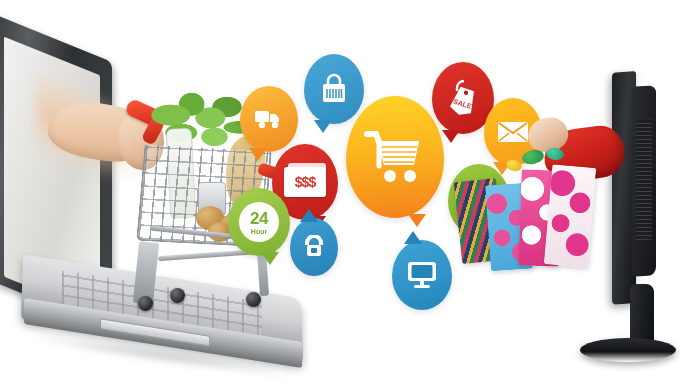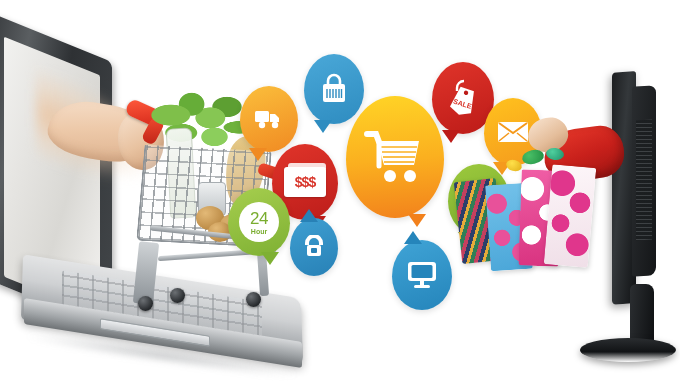--- a/index.html
+++ b/index.html
@@ -256,21 +256,21 @@
   #b-screen  { left:392px; top:240px; width:60px; height:70px;
                background:linear-gradient(160deg,#40a4d6,#2585bb); --tc:#2585bb; }
 
   .badge-24 {
     width:40px; height:40px; border-radius:50%;
     background:#ffffff;
     display:flex; flex-direction:column;
     align-items:center; justify-content:center;
     line-height:1;
   }
-  .badge-24 .n { font-size:17px; font-weight:normal; color:#7aad30; letter-spacing:-.5px; }
+  .badge-24 .n { font-size:17px; font-weight:bold; color:#7aad30; letter-spacing:-.5px; }
   .badge-24 .h { font-size:7px; font-weight:bold; color:#7aad30; margin-top:1px; }
 
   .price-card {
     width:42px; height:30px; background:#fff;
     border-radius:3px; display:flex;
     align-items:center; justify-content:center;
     position:relative;
     box-shadow:0 1px 2px rgba(0,0,0,.2);
   }
   .price-card::before {

